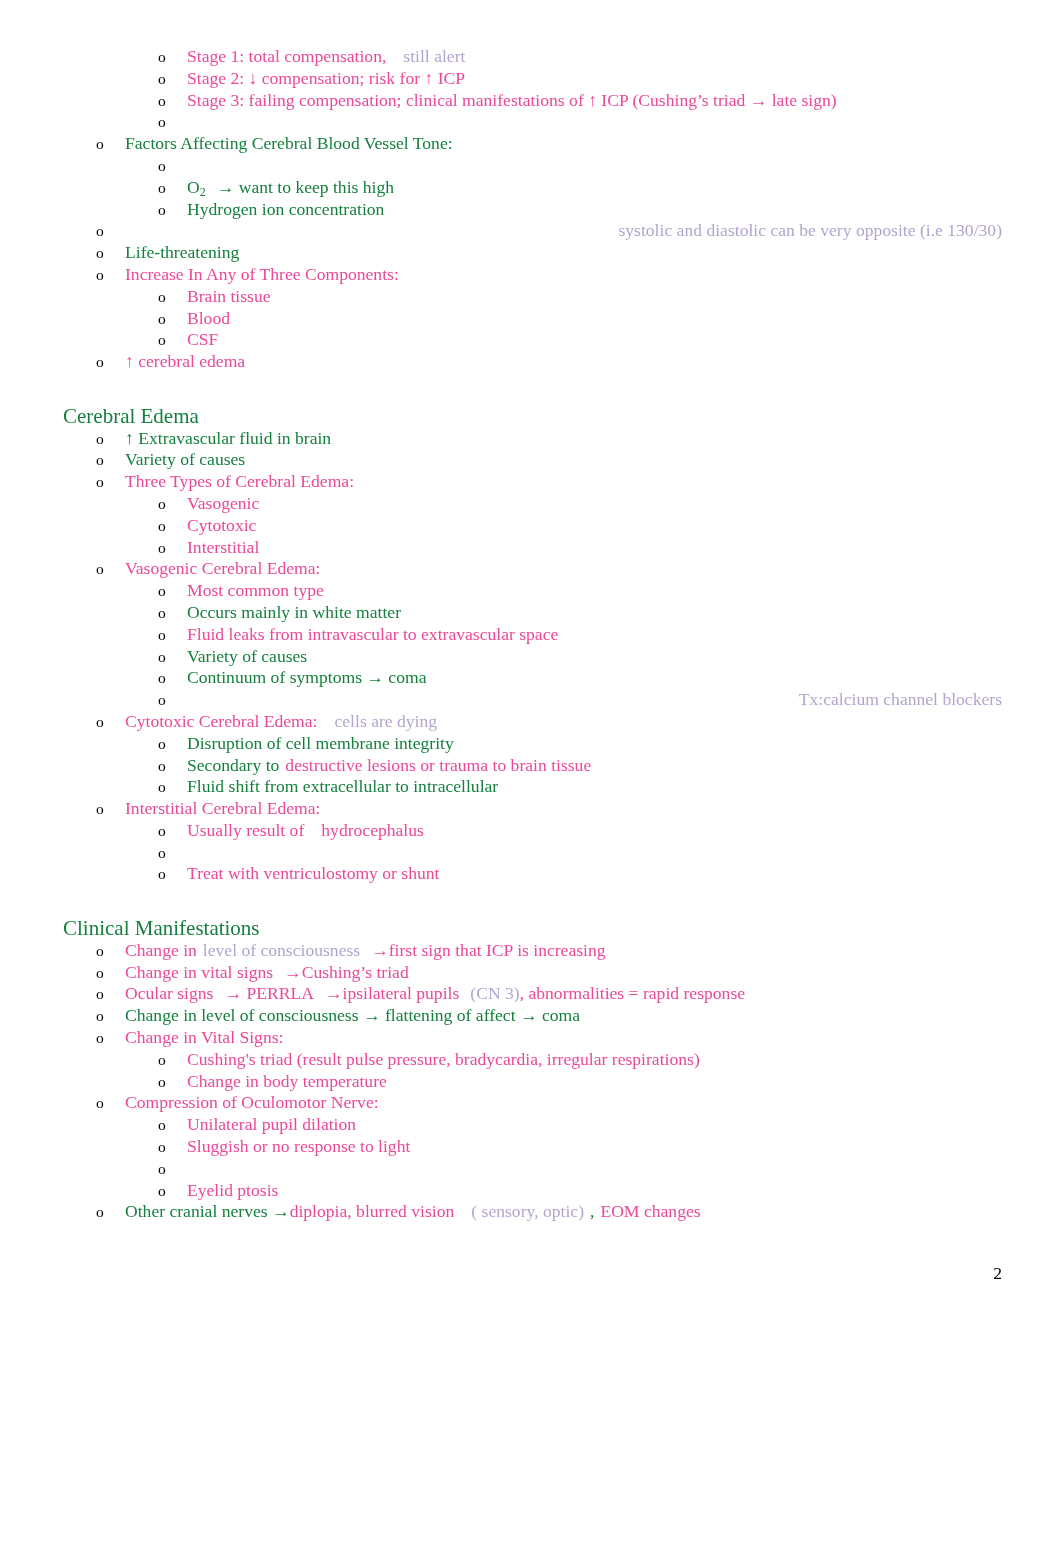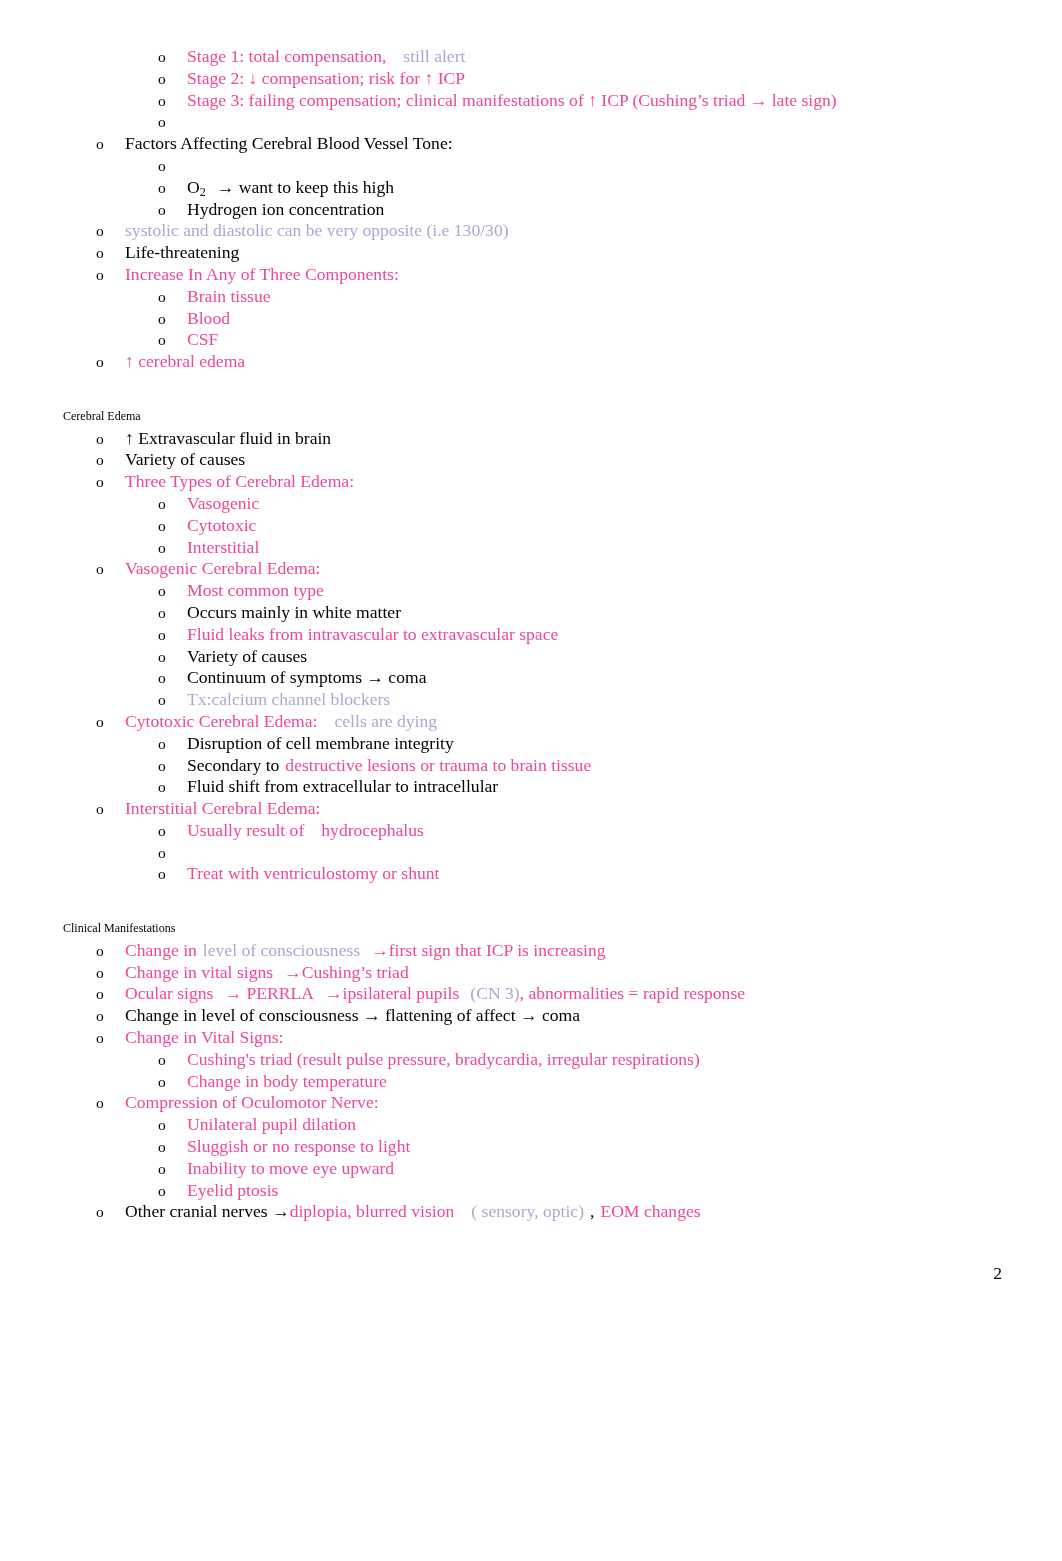--- a/index.html
+++ b/index.html
@@ -46,27 +46,27 @@
   }
   .txt {
     flex: 1 1 auto;
     min-width: 0;
   }
   
   .lvl1 > .bullet { width: 29px; margin-left: 33px; }
   .lvl2 > .bullet { width: 29px; margin-left: 95px; }
   .heading-row { margin-left: 0; }
   .heading {
-    font-size: 12px;
+    font-size: 21px;
     line-height: 21.8px;
   }
   
   .red   { color: #ec4899; }
-  .black { color: #000000; }
-  .lav   { color: #b3a4cf; }
+  .black { color: #15803d; }
+  .lav   { color: #b3a4cf; text-align: right; }
   sub {
     font-size: 0.68em;
     line-height: 0;
     vertical-align: baseline;
     position: relative;
     top: 0.28em;
   }
   .wide-gap { display: inline-block; width: 76px; }
   .sp-sm { display: inline-block; width: 6px; }
   .sp-md { display: inline-block; width: 11px; }
@@ -300,21 +300,20 @@
     <div class="row lvl2">
       <span class="bullet">o</span>
       <span class="txt red">Unilateral pupil dilation</span>
     </div>
     <div class="row lvl2">
       <span class="bullet">o</span>
       <span class="txt red">Sluggish or no response to light</span>
     </div>
     <div class="row lvl2">
       <span class="bullet">o</span>
-      <span class="txt red">Inability to move eye upward</span>
     </div>
     <div class="row lvl2">
       <span class="bullet">o</span>
       <span class="txt red">Eyelid ptosis</span>
     </div>
 
     <div class="row lvl1">
       <span class="bullet">o</span>
       <span class="txt"><span class="black">Other cranial nerves →</span><span class="red">diplopia, blurred vision</span><span class="sp-lg"></span><span class="lav">( sensory, optic)</span><span class="sp-sm"></span><span class="black">,</span><span class="sp-sm"></span><span class="red">EOM changes</span></span>
     </div>

